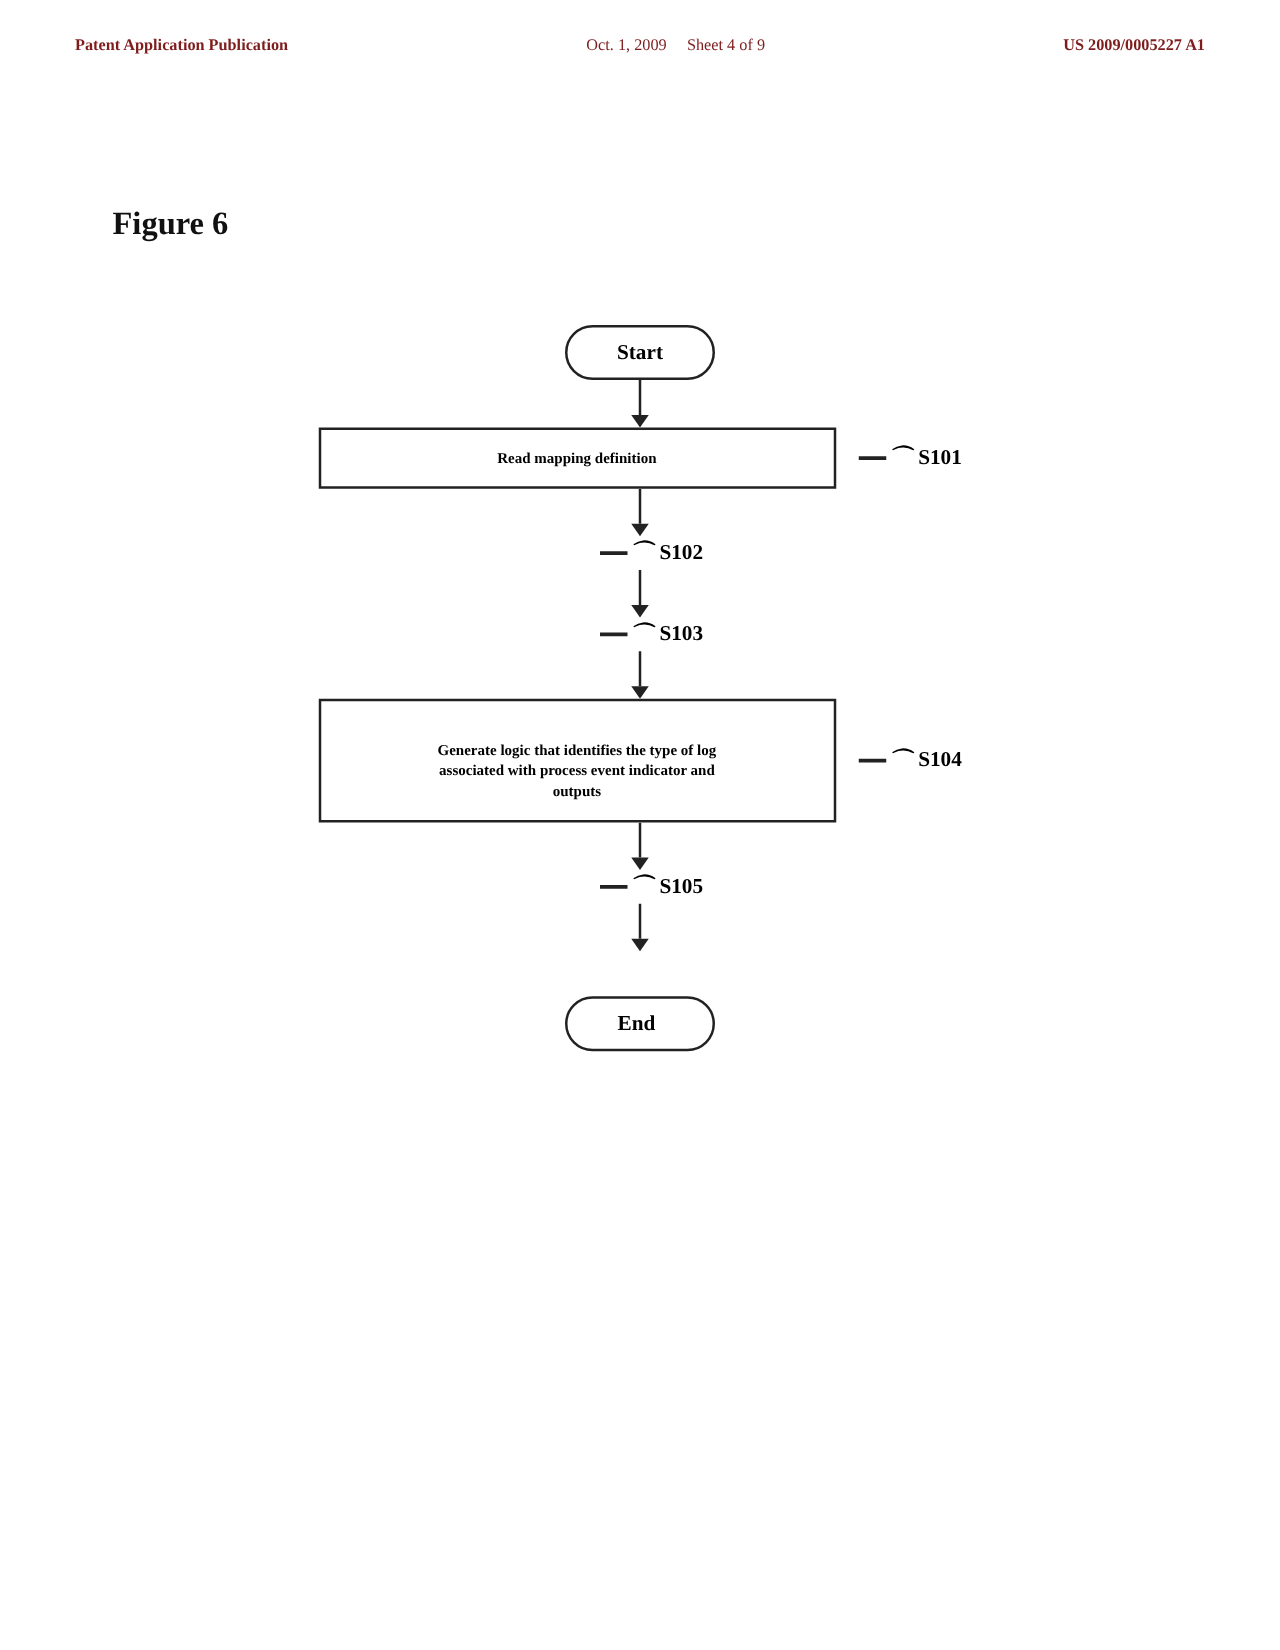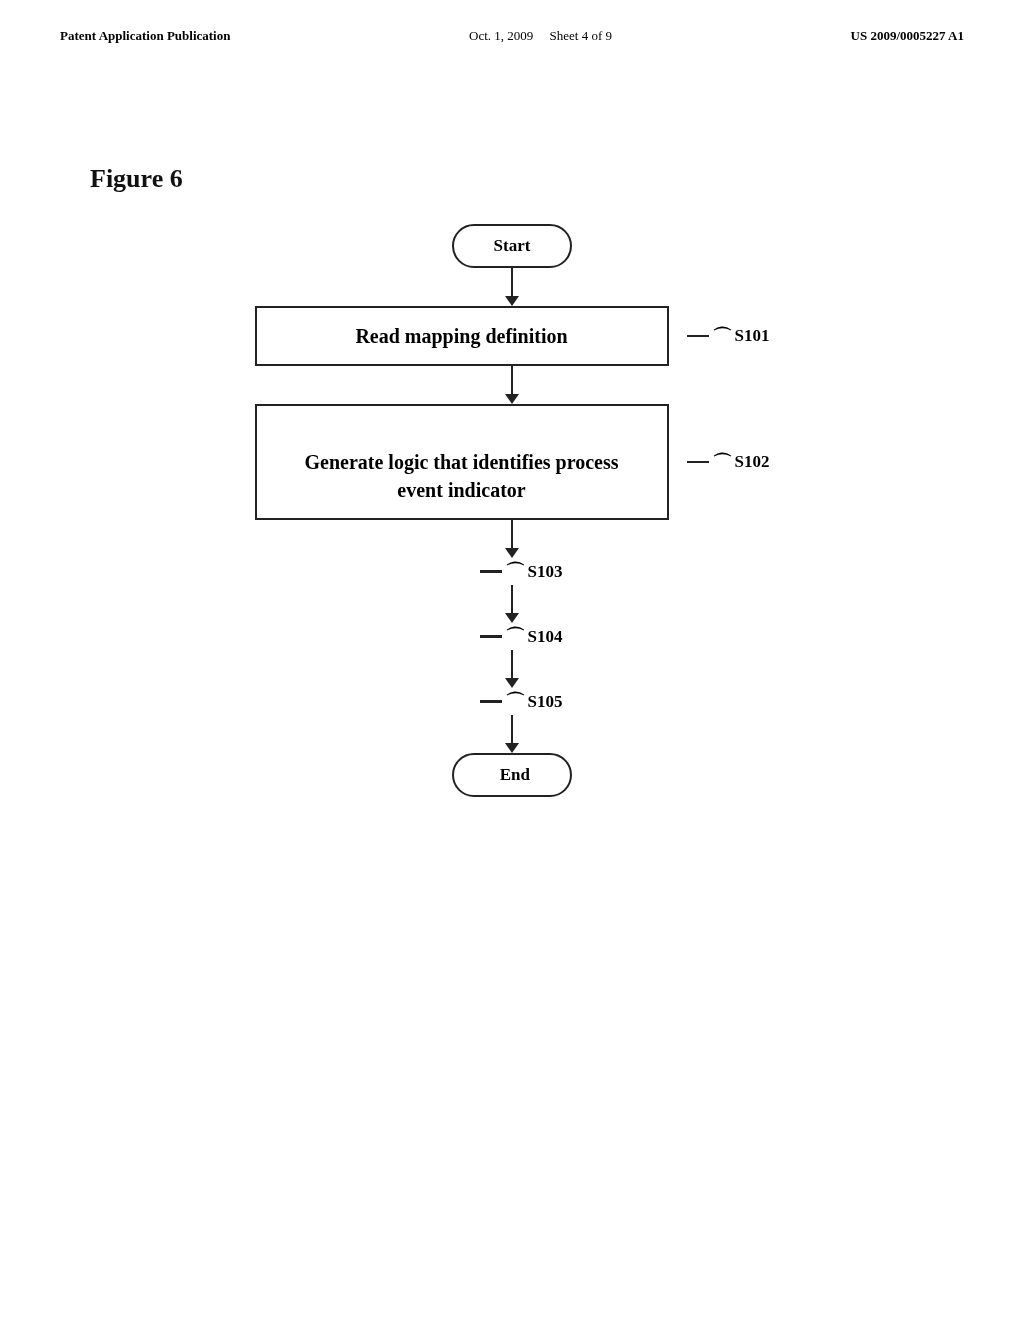--- a/index.html
+++ b/index.html
@@ -12,21 +12,21 @@
       overflow-x: hidden;
     }
 
     
     .header {
       display: flex;
       justify-content: space-between;
       align-items: flex-end;
       padding: 28px 60px 0 60px;
       font-size: 13px;
-      color: #000000;
+      color: #7f1d1d;
     }
 
     .header-left {
       font-weight: bold;
       font-size: 13px;
     }
 
     .header-center {
       font-size: 13px;
       text-align: center;
@@ -56,21 +56,22 @@
 
     
     .capsule {
       border: 2.5px solid #222;
       border-radius: 30px;
       padding: 10px 40px;
       font-size: 17px;
       font-weight: bold;
       background: #fff;
       min-width: 120px;
-      text-align: right;
+      text-align: left;
+      margin-top: 36px;
     }
 
     
     .arrow-down {
       display: flex;
       flex-direction: column;
       align-items: center;
       margin: 0;
     }
 
@@ -92,21 +93,21 @@
     .box-row {
       display: flex;
       align-items: center;
       position: relative;
     }
 
     
     .process-box {
       border: 2.5px solid #222;
       padding: 14px 20px;
-      font-size: 20px;
+      font-size: 12px;
       font-weight: bold;
       background: #fff;
       width: 414px;
       text-align: center;
       line-height: 1.4;
     }
 
     
     .step-label {
       font-size: 17px;
@@ -176,48 +177,49 @@
       <span>S101</span>
     </div>
   </div>
 
   <div class="arrow-down">
     <div class="arrow-line"></div>
     <div class="arrow-head"></div>
   </div>
 
   <div class="box-row">
+    <div class="step-label">
+      <span class="step-tick">⌒</span>
+      <span>S102</span>
+    </div>
+  </div>
+
+  <div class="arrow-down">
+    <div class="arrow-line"></div>
+    <div class="arrow-head"></div>
+  </div>
+
+  <div class="box-row">
+    <div class="step-label">
+      <span class="step-tick">⌒</span>
+      <span>S103</span>
+    </div>
+  </div>
+
+  <div class="arrow-down">
+    <div class="arrow-line"></div>
+    <div class="arrow-head"></div>
+  </div>
+
+  <div class="box-row">
     <div class="process-box" style="white-space: pre-line;">
-      <span>Generate logic that identifies process
-event indicator</span>
-    </div>
-    <div class="step-label">
-      <span class="step-tick">⌒</span>
-      <span>S102</span>
-    </div>
-  </div>
-
-  <div class="arrow-down">
-    <div class="arrow-line"></div>
-    <div class="arrow-head"></div>
-  </div>
-
-  <div class="box-row">
-    <div class="step-label">
-      <span class="step-tick">⌒</span>
-      <span>S103</span>
-    </div>
-  </div>
-
-  <div class="arrow-down">
-    <div class="arrow-line"></div>
-    <div class="arrow-head"></div>
-  </div>
-
-  <div class="box-row">
+      <span>Generate logic that identifies the type of log
+associated with process event indicator and
+outputs</span>
+    </div>
     <div class="step-label">
       <span class="step-tick">⌒</span>
       <span>S104</span>
     </div>
   </div>
 
   <div class="arrow-down">
     <div class="arrow-line"></div>
     <div class="arrow-head"></div>
   </div>

